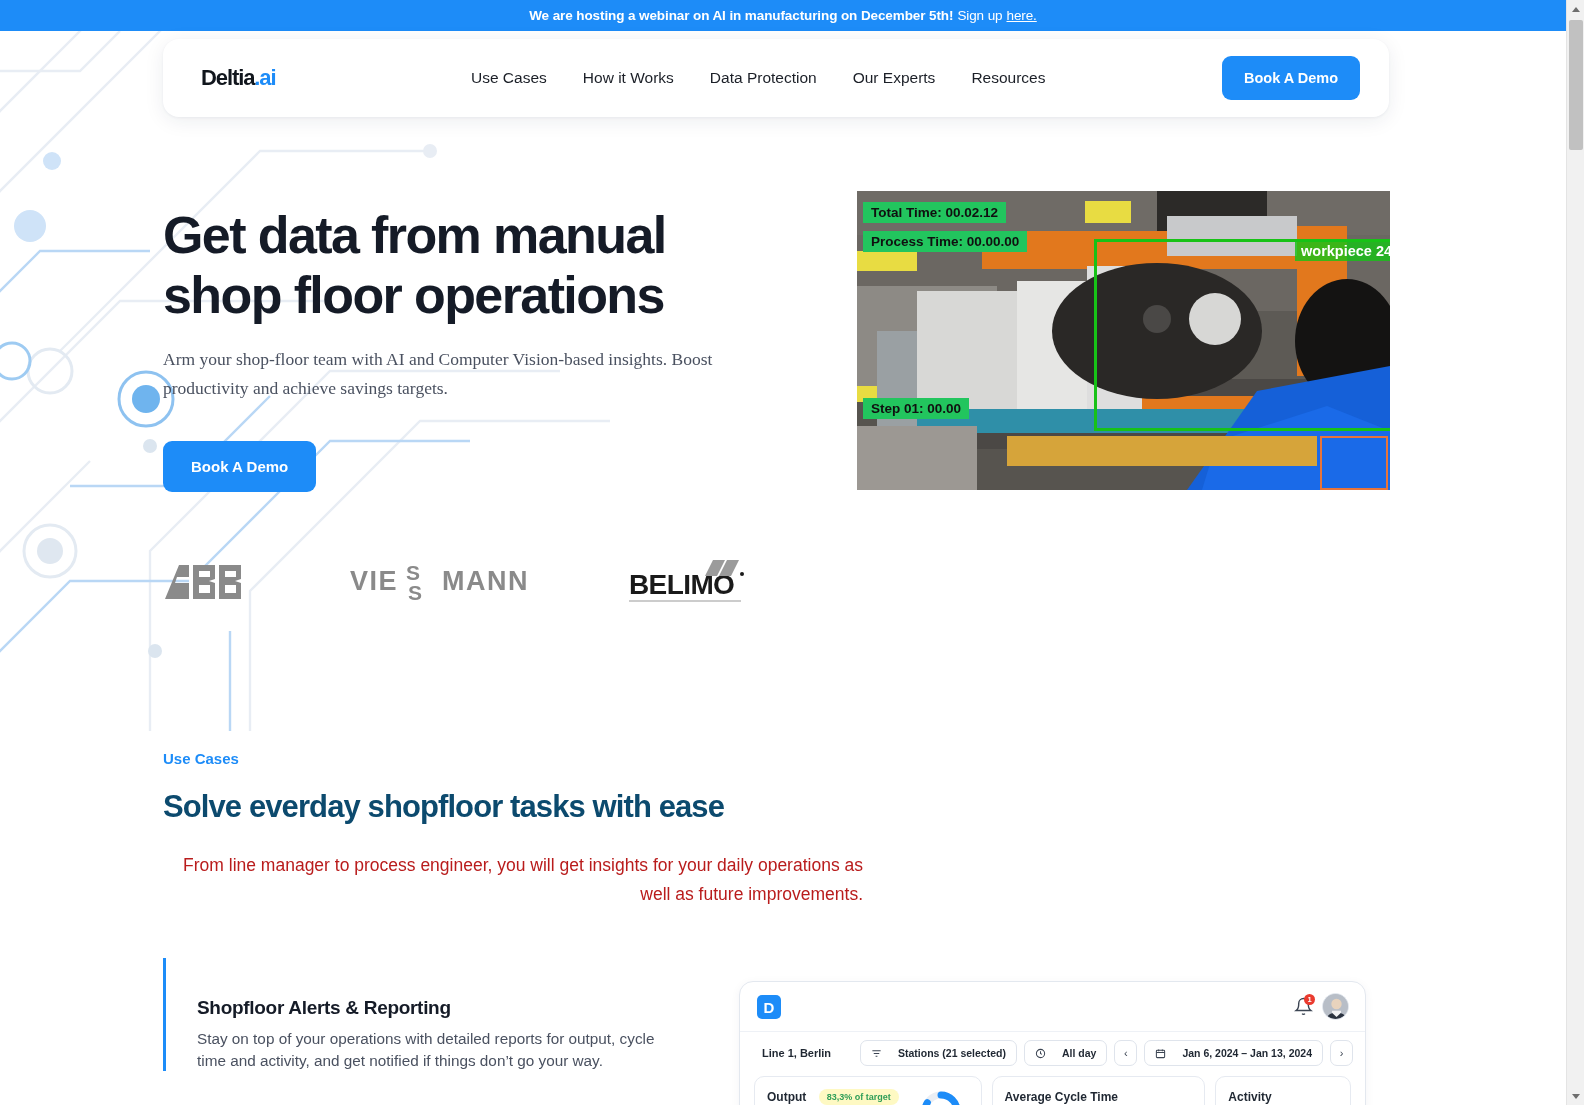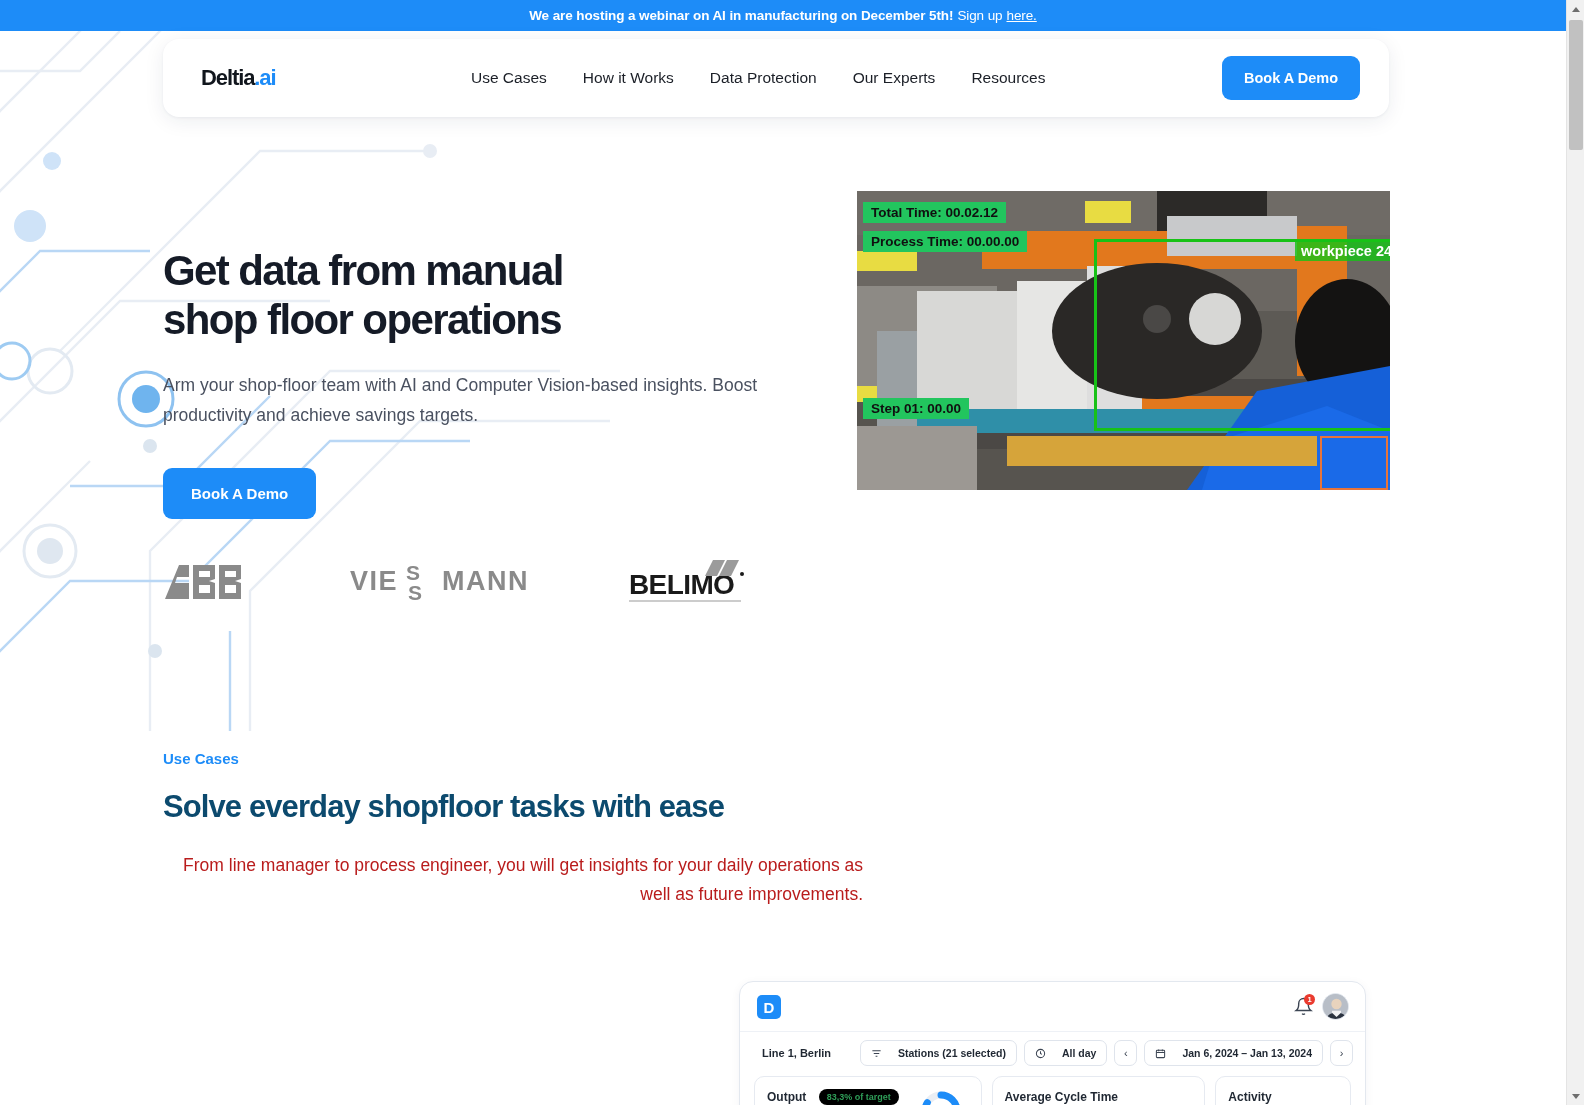--- a/index.html
+++ b/index.html
@@ -107,33 +107,33 @@
     font-family: "Liberation Sans", sans-serif;
   }
 
   
   .hero-left {
     position: absolute;
     left: 163px; top: 205px;
     width: 640px;
   }
   .hero-title {
-    font-size: 42px;
+    font-size: 52px;
     line-height: 1.16;
     font-weight: bold;
     letter-spacing: -1.6px;
     color: #151b27;
-    margin-top: 42px;
   }
   .hero-sub {
-    margin-top: 27px;
+    margin-top: 19px;
     font-size: 17.5px;
     line-height: 1.68;
     color: #4a5160;
     width: 600px;
+    font-family: Liberation Serif, serif;
   }
   .hero-cta {
     margin-top: 38px;
     background: #1d8cf8;
     color: #ffffff;
     font-size: 15px;
     font-weight: bold;
     border: none;
     border-radius: 9px;
     padding: 17px 28px;
@@ -366,21 +366,21 @@
     font-size: 12px;
     font-weight: bold;
     color: #1f2732;
     display: inline-block;
     vertical-align: middle;
   }
   .badge {
     display: inline-block;
     vertical-align: middle;
     margin-left: 8px;
-    background: #000000;
+    background: #fef9c3;
     color: #2f9e58;
     font-size: 9px;
     font-weight: bold;
     border-radius: 9px;
     padding: 3px 8px;
   }
   .donut {
     position: absolute;
     right: 18px; top: 12px;
     width: 44px; height: 44px;
@@ -565,20 +565,24 @@
         </g>
         <circle cx="113" cy="16" r="2" fill="#1a1a1a"></circle>
         <rect x="0" y="42" width="112" height="2" fill="#cccccc"></rect>
       </svg>
     </div>
 
     <div class="eyebrow">Use Cases</div>
     <h2 class="section-title">Solve everday shopfloor tasks with ease</h2>
     <p class="section-sub">From line manager to process engineer, you will get insights for your daily operations as well as future improvements.</p>
 
+    <div class="feature">
+      <div class="feature-title">Shopfloor Alerts &amp; Reporting</div>
+      <div class="feature-body">Stay on top of your operations with detailed reports for output, cycle time and activity, and get notified if things don’t go your way.</div>
+    </div>
 
     <div class="dash">
       <div class="dash-top">
         <div class="dash-logo">D</div>
         <div class="dash-bell">
           <svg width="19" height="19" viewBox="0 0 24 24" fill="none" stroke="#3c4553" stroke-width="1.8">
             <path d="M18 8a6 6 0 10-12 0c0 7-3 9-3 9h18s-3-2-3-9"></path>
             <path d="M13.7 21a2 2 0 01-3.4 0"></path>
           </svg>
           <span class="dot">1</span>

